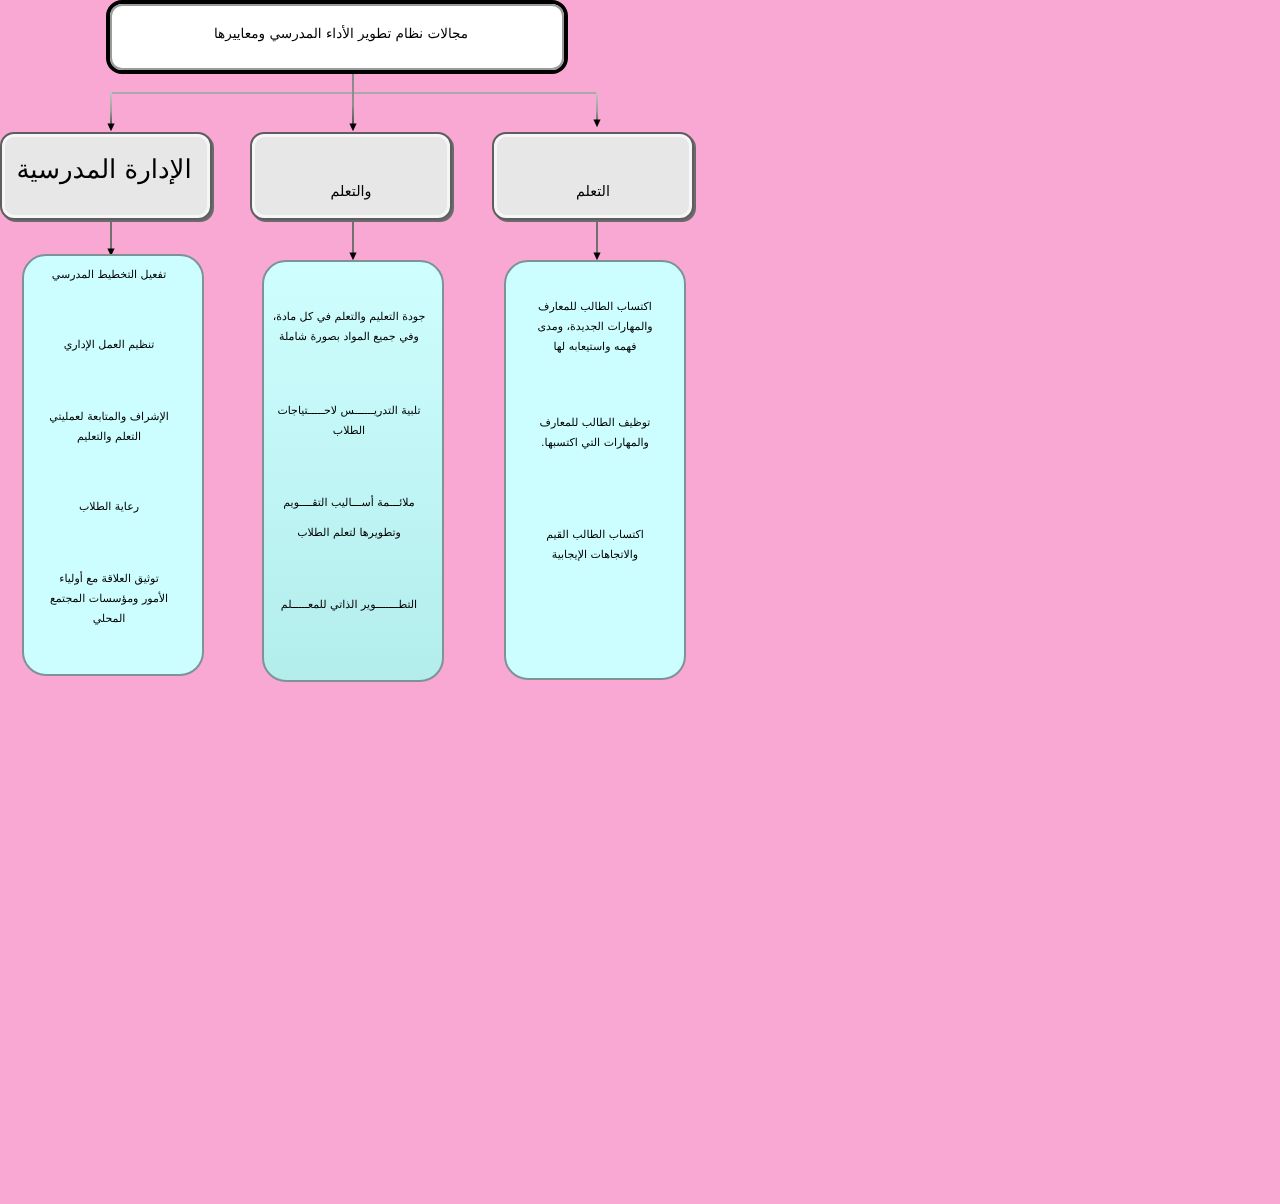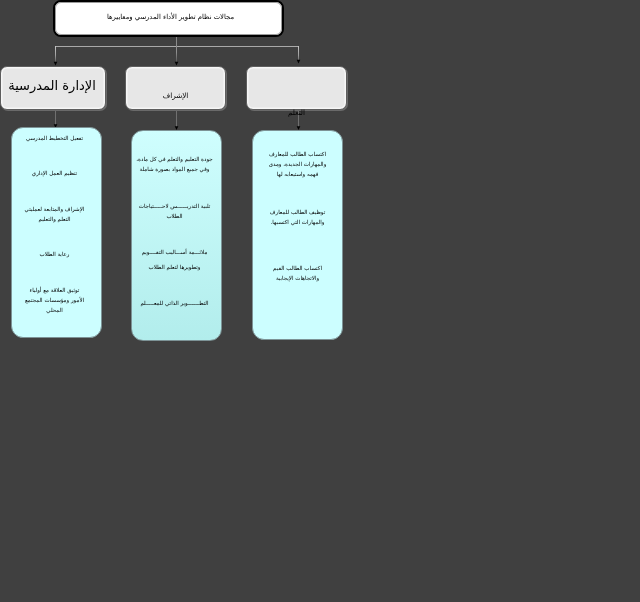--- a/index.html
+++ b/index.html
@@ -1,19 +1,19 @@
 <!DOCTYPE html>
 <html lang="ar" dir="rtl"><head>
 <meta charset="utf-8">
 <title>مجالات نظام تطوير الأداء المدرسي ومعاييرها</title>
 <style>
   html,body{margin:0;padding:0;background:#ffffff;}
   body{width:640px;height:602px;overflow:hidden;
         font-family:"DejaVu Sans",sans-serif;}
-  #canvas{position:relative;width:640px;height:602px;background:#404040;
+  #canvas{position:relative;width:640px;height:602px;background:#f9a8d4;
       will-change:transform;}
   svg.lines{position:absolute;left:0;top:0;width:640px;height:602px;}
   .node{position:absolute;box-sizing:border-box;}
 
   .title-node{left:53px;top:0px;width:231px;height:37px;
      border:2px solid #000;border-radius:8px;background:#fff;
      display:flex;align-items:center;justify-content:center;}
   .title-node .inner{position:absolute;left:0;top:0;right:0;bottom:0;
      border:1px solid #9b9b9b;border-radius:6px;pointer-events:none;}
   .title-node .label{position:relative;font-size:6.8px;color:#000;left:2px;top:-2px;}
@@ -62,24 +62,24 @@
 
   <div class="node title-node">
     <div class="inner"></div>
     <span class="label">مجالات نظام تطوير الأداء المدرسي ومعاييرها</span>
   </div>
 
   <div class="node dom-node" style="left:0px;top:66px;width:106px;">
     <span class="label" style="top:-3px;left:-1px;font-size:13px;">الإدارة المدرسية</span>
   </div>
   <div class="node dom-node" style="left:125px;top:66px;width:101px;">
-    <span class="label" style="top:7px;">الإشراف</span>
+    <span class="label" style="top:7px;">والتعلم</span>
   </div>
   <div class="node dom-node" style="left:246px;top:66px;width:101px;">
-    <span class="label" style="top:24px;">التعلم</span>
+    <span class="label" style="top:7px;">التعلم</span>
   </div>
 
   <div class="node col-node" style="left:11px;top:127px;width:91px;height:211px;background:#ccfeff;">
     <div class="item">
       <p style="top:7px;left:-2px;right:2px;">تفعيل التخطيط المدرسي</p>
     </div>
     <div class="item">
       <p style="top:42px;left:-2px;right:2px;">تنظيم العمل الإداري</p>
     </div>
     <div class="item">

